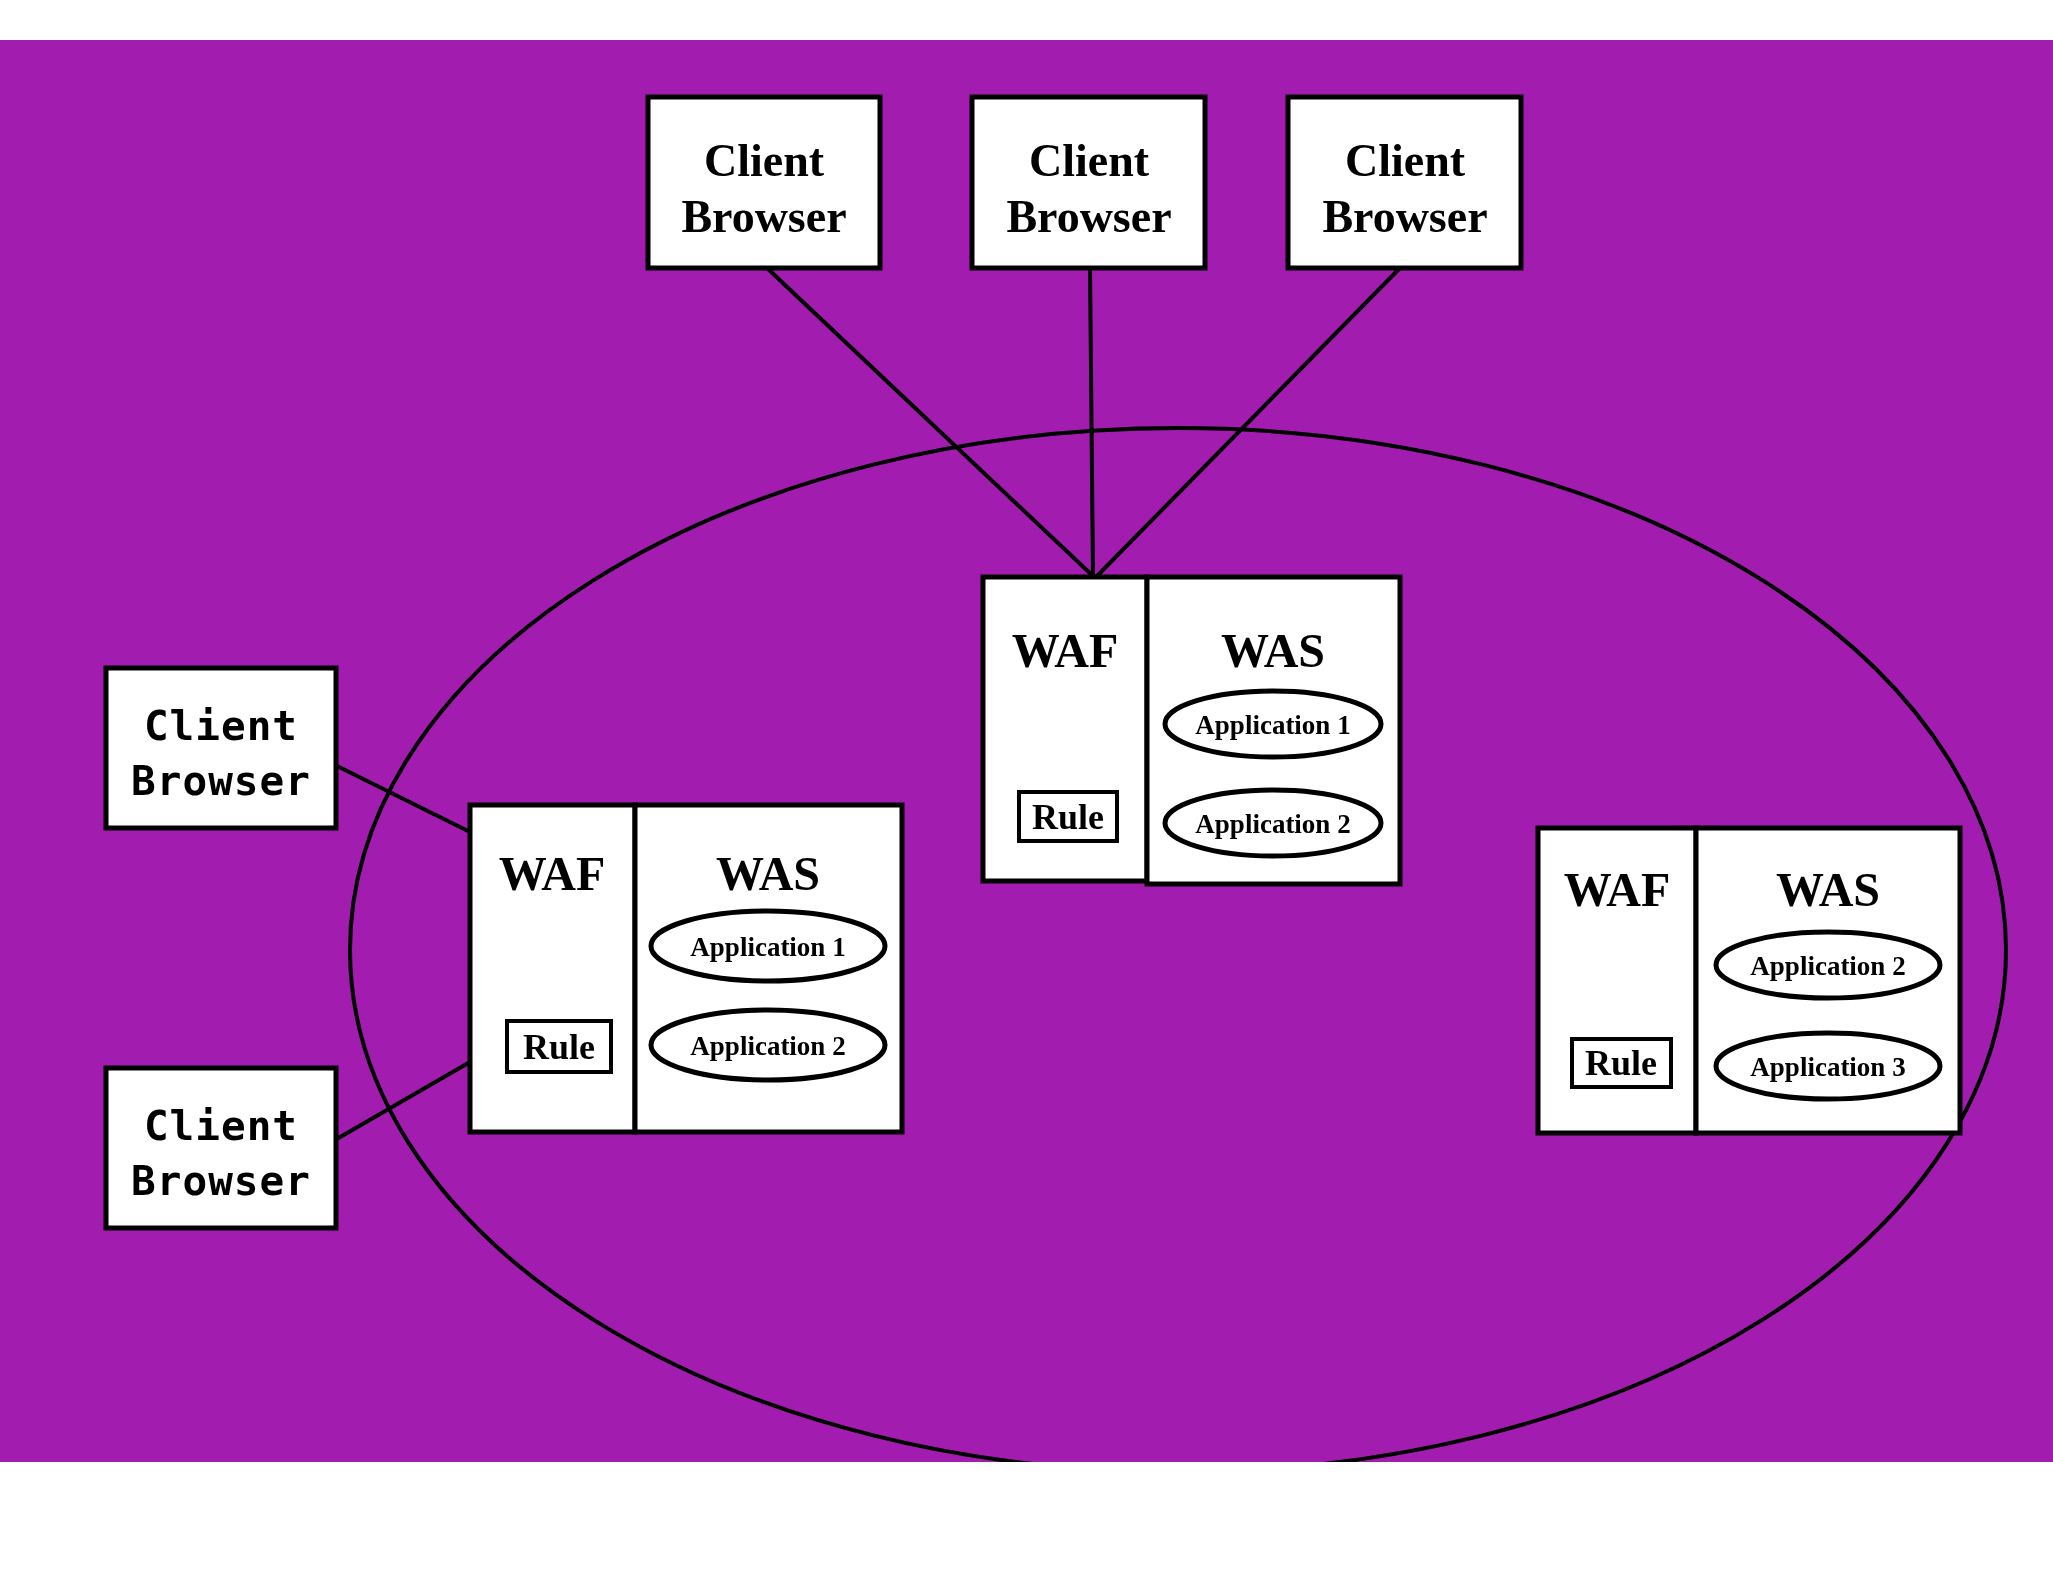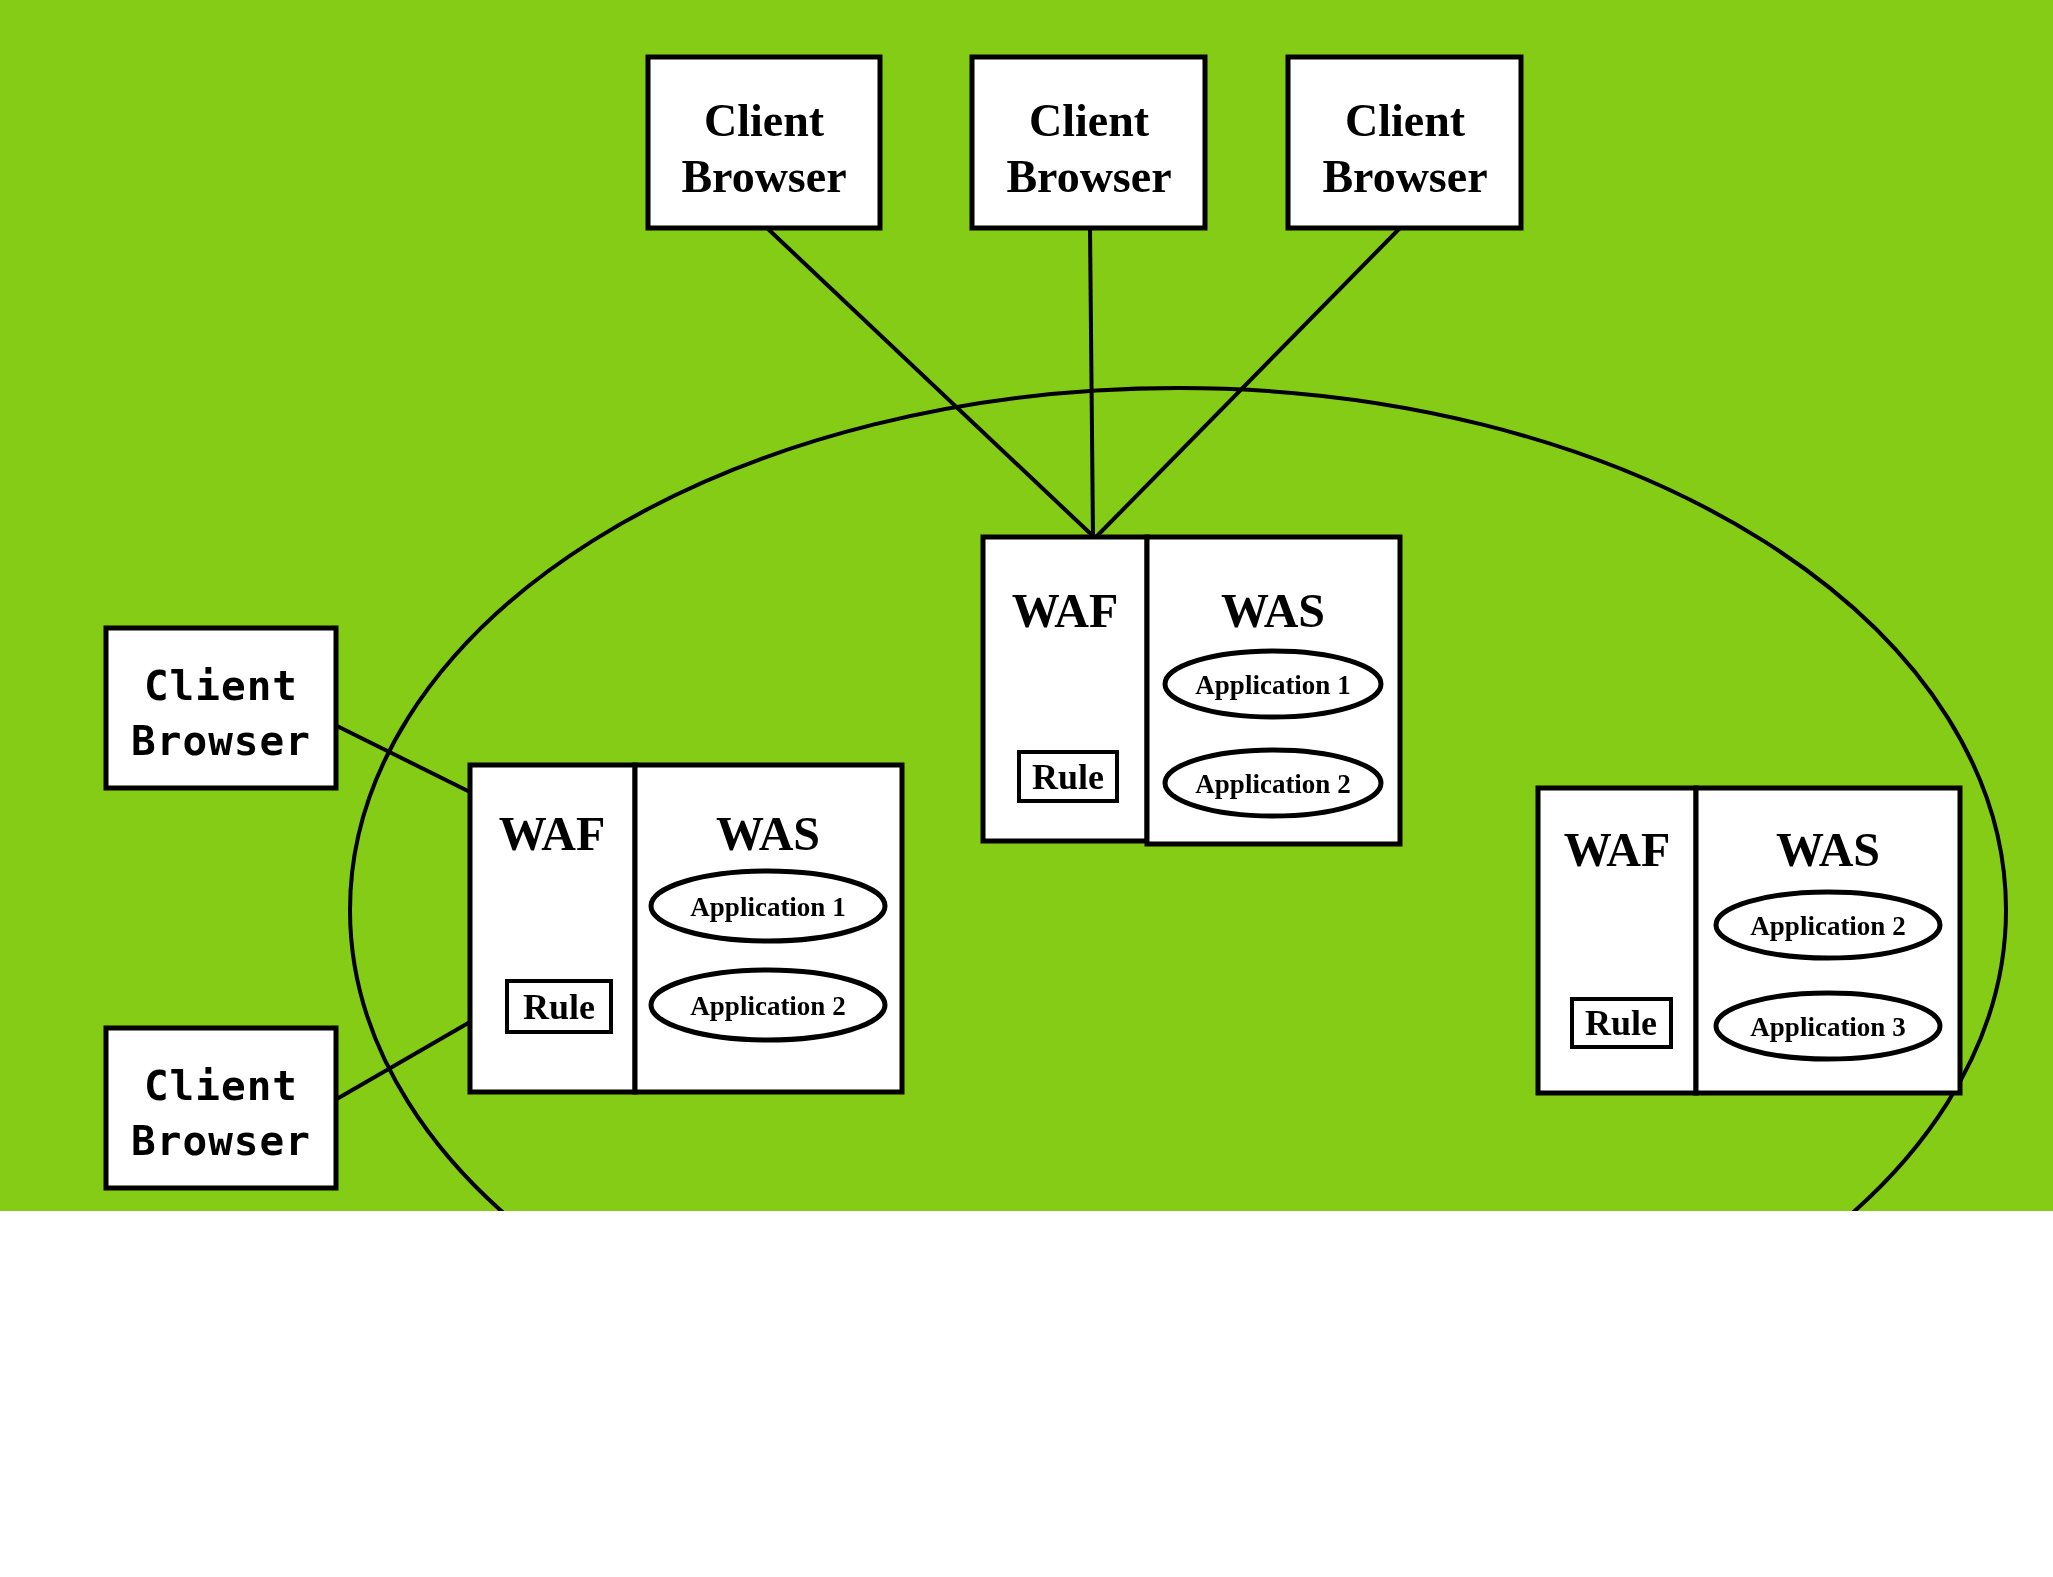--- a/index.html
+++ b/index.html
@@ -4,24 +4,25 @@
 <title>WAF/WAS Architecture Diagram</title>
 <style>
   html, body {
     margin: 0;
     padding: 0;
     background: #ffffff;
   }
   #stage {
     position: relative;
     width: 2053px;
-    height: 1211px;
-    background: #84cc16;
+    height: 1422px;
+    background: #a21caf;
     overflow: hidden;
     font-family: "Liberation Serif", "DejaVu Serif", serif;
+    margin-top: 40px;
   }
   #diagram {
     position: absolute;
     inset: 0;
     width: 2053px;
     height: 1577px;
     display: block;
   }
   .node-box {
     fill: #ffffff;

